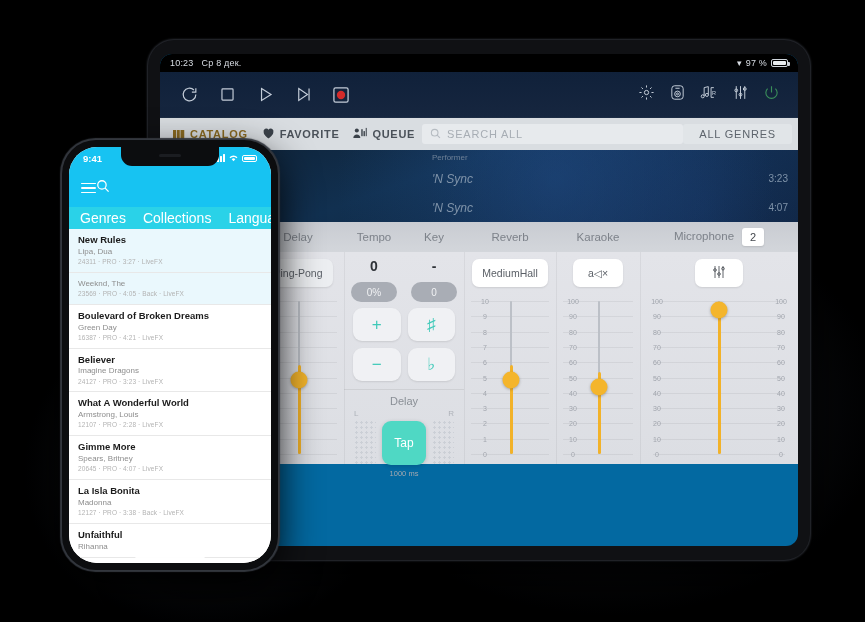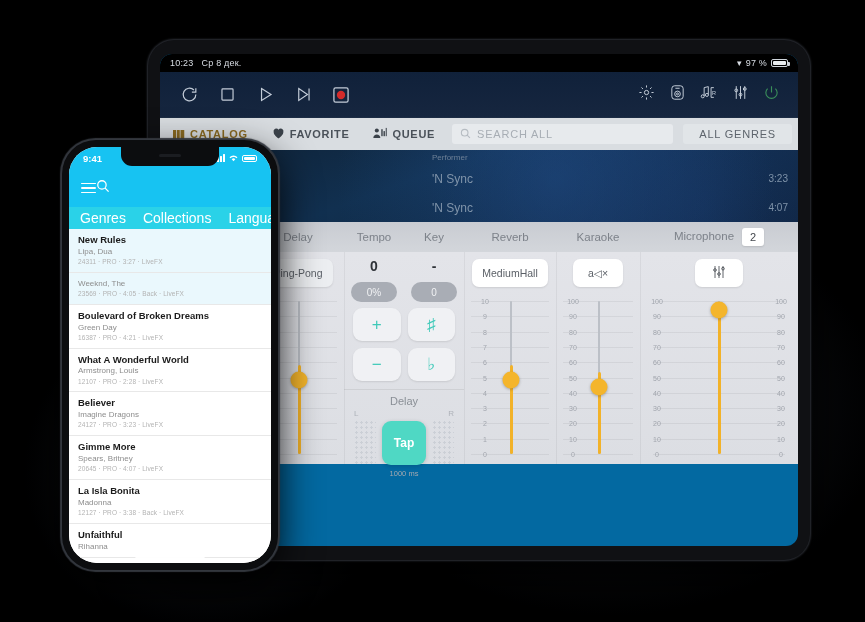--- a/index.html
+++ b/index.html
@@ -53,21 +53,21 @@
     border-bottom: 1px solid rgba(255,255,255,.05);
   }
   .tr-btn { width: 30px; height: 30px; display:flex; align-items:center; justify-content:center; margin-right: 8px; cursor: pointer; }
   .tr-btn svg { display: block; }
   .t-transport .spacer { flex: 1; }
   .t-right-icons { display: flex; align-items: center; gap: 14px; padding-right: 4px; }
 
   
   .t-nav {
     height: 30px; background: #d9dde1;
-    display: flex; align-items: center; padding: 16px 6px; gap: 10px;
+    display: flex; align-items: center; padding: 16px 6px; 
   }
   .t-nav .nav-item {
     display: flex; align-items: center; gap: 5px;
     font-size: 11px; letter-spacing: .7px; color: #4a5159; font-weight: 600;
     padding: 0 7px; cursor: pointer; white-space: nowrap;
   }
   .nav-item.catalog { color: #8a6a22; }
   .t-search {
     flex: 1; height: 20px; background: #e7eaed; border-radius: 3px;
     display: flex; align-items: center; gap: 6px; padding: 0 8px;
@@ -84,21 +84,21 @@
   .t-table::after {
     content:""; position:absolute; inset:0;
     background: radial-gradient(circle at 62% 40%, rgba(40,90,160,.38), rgba(0,0,0,0) 55%),
                 radial-gradient(circle at 85% 80%, rgba(30,70,140,.30), rgba(0,0,0,0) 50%);
     pointer-events:none;
   }
   .t-thead { display:flex; font-size: 8px; color: #6d8097; padding: 3px 10px 2px 12px; position: relative; z-index: 2;}
   .t-thead .c-title { width: 260px; }
   .t-row { display:flex; align-items:center; height: 29px; font-size: 12px; color: #7f93a9; padding: 0 10px 0 12px; position: relative; z-index: 2; cursor: pointer;}
   .t-row .c-title { width: 260px; }
-  .t-row .c-perf  { flex: 1; }
+  .t-row .c-perf  { flex: 1; font-style: italic; }
   .t-row .c-dur   { width: 56px; text-align: right; font-size: 10px; }
   .t-row.sel .c-title::before {
     content:""; position:absolute; left: 6px; top: 13px; width: 5px; height: 3px; background: #9fb3c6;
   }
 
   
   .mixer { background: #d8dade0; position: relative; }
   .mx-head {
     display: flex; height: 30px; align-items: center;
     background: linear-gradient(180deg,#c9ccd2 0%, #d3d6db 100%);
@@ -144,21 +144,21 @@
   .key-pad { display: grid; grid-template-columns: 1fr 1fr; gap: 7px; padding: 6px 9px 0; width: 100%; }
   .key-pad .kb {
     background: #f0f1f4; border-radius: 9px; height: 33px;
     display:flex; align-items:center; justify-content:center;
     color: #3ec9b8; font-size: 17px; cursor: pointer;
     box-shadow: 0 1px 2px rgba(0,0,0,.10);
   }
   .delay-box { width: 100%; margin-top: 8px; border-top: 1px solid rgba(0,0,0,.07); padding-top: 5px; }
   .delay-title { text-align:center; font-size: 11px; color: #8a8f96; }
   .lr-row { display:flex; justify-content: space-between; padding: 2px 10px 0; font-size: 8px; color: #aeb2b9; }
-  .tap-row { display:flex; align-items:center; justify-content:center; gap: 6px; margin-top: 2px; font-weight: bold; }
+  .tap-row { display:flex; align-items:center; justify-content:center; gap: 6px; margin-top: 2px; }
   .dots { width: 22px; height: 46px;
     background-image: radial-gradient(circle, #c8ccd3 1px, transparent 1.2px);
     background-size: 5px 5px; opacity: .85; }
   .tapbtn {
     width: 44px; height: 44px; background: #4fd8c4; border-radius: 9px;
     display:flex; align-items:center; justify-content:center;
     color: #fff; font-size: 12px; cursor: pointer;
     box-shadow: 0 1px 4px rgba(0,0,0,.16);
   }
   .tapms { text-align:center; font-size: 7.5px; color: #a3a8af; margin-top: 3px; }
@@ -696,28 +696,28 @@
         <div class="p-item hl">
           <div class="art">Weeknd, The</div>
           <div class="meta">23569 · PRO · 4:05 · Back · LiveFX</div>
         </div>
         <div class="p-item">
           <div class="ttl">Boulevard of Broken Dreams</div>
           <div class="art">Green Day</div>
           <div class="meta">16387 · PRO · 4:21 · LiveFX</div>
         </div>
         <div class="p-item">
+          <div class="ttl">Believer</div>
+          <div class="art">Imagine Dragons</div>
+          <div class="meta">24127 · PRO · 3:23 · LiveFX</div>
+        </div>
+        <div class="p-item">
           <div class="ttl">What A Wonderful World</div>
           <div class="art">Armstrong, Louis</div>
           <div class="meta">12107 · PRO · 2:28 · LiveFX</div>
-        </div>
-        <div class="p-item">
-          <div class="ttl">Believer</div>
-          <div class="art">Imagine Dragons</div>
-          <div class="meta">24127 · PRO · 3:23 · LiveFX</div>
         </div>
         <div class="p-item">
           <div class="ttl">Gimme More</div>
           <div class="art">Spears, Britney</div>
           <div class="meta">20645 · PRO · 4:07 · LiveFX</div>
         </div>
         <div class="p-item">
           <div class="ttl">La Isla Bonita</div>
           <div class="art">Madonna</div>
           <div class="meta">12127 · PRO · 3:38 · Back · LiveFX</div>

